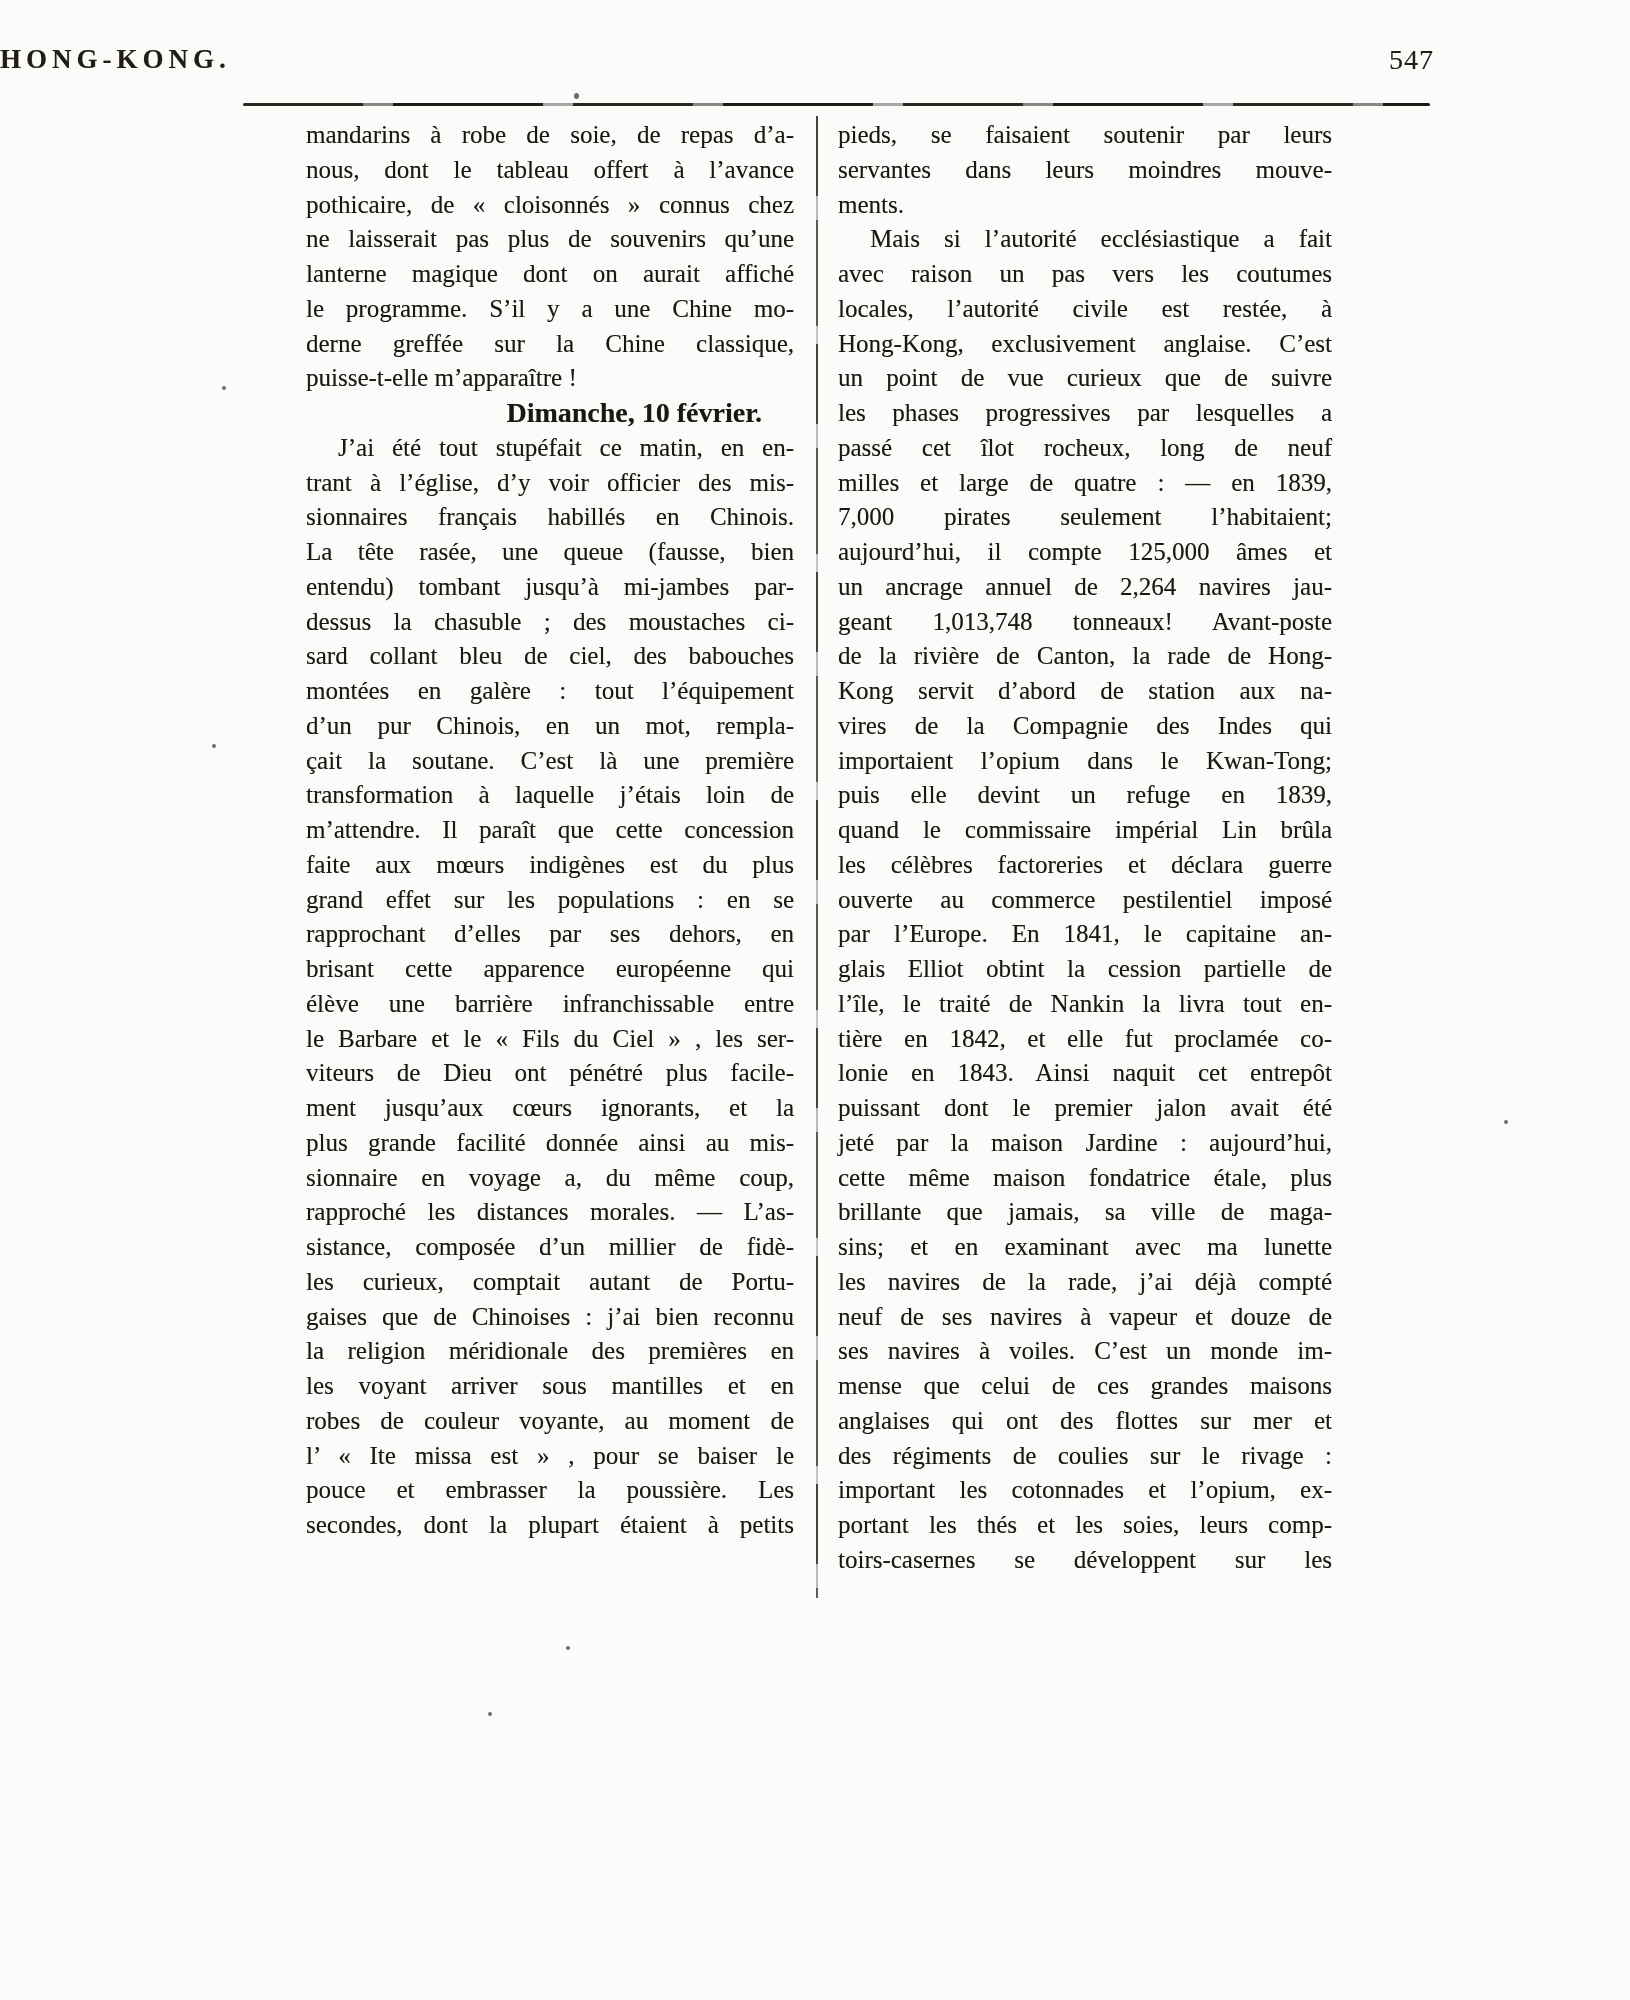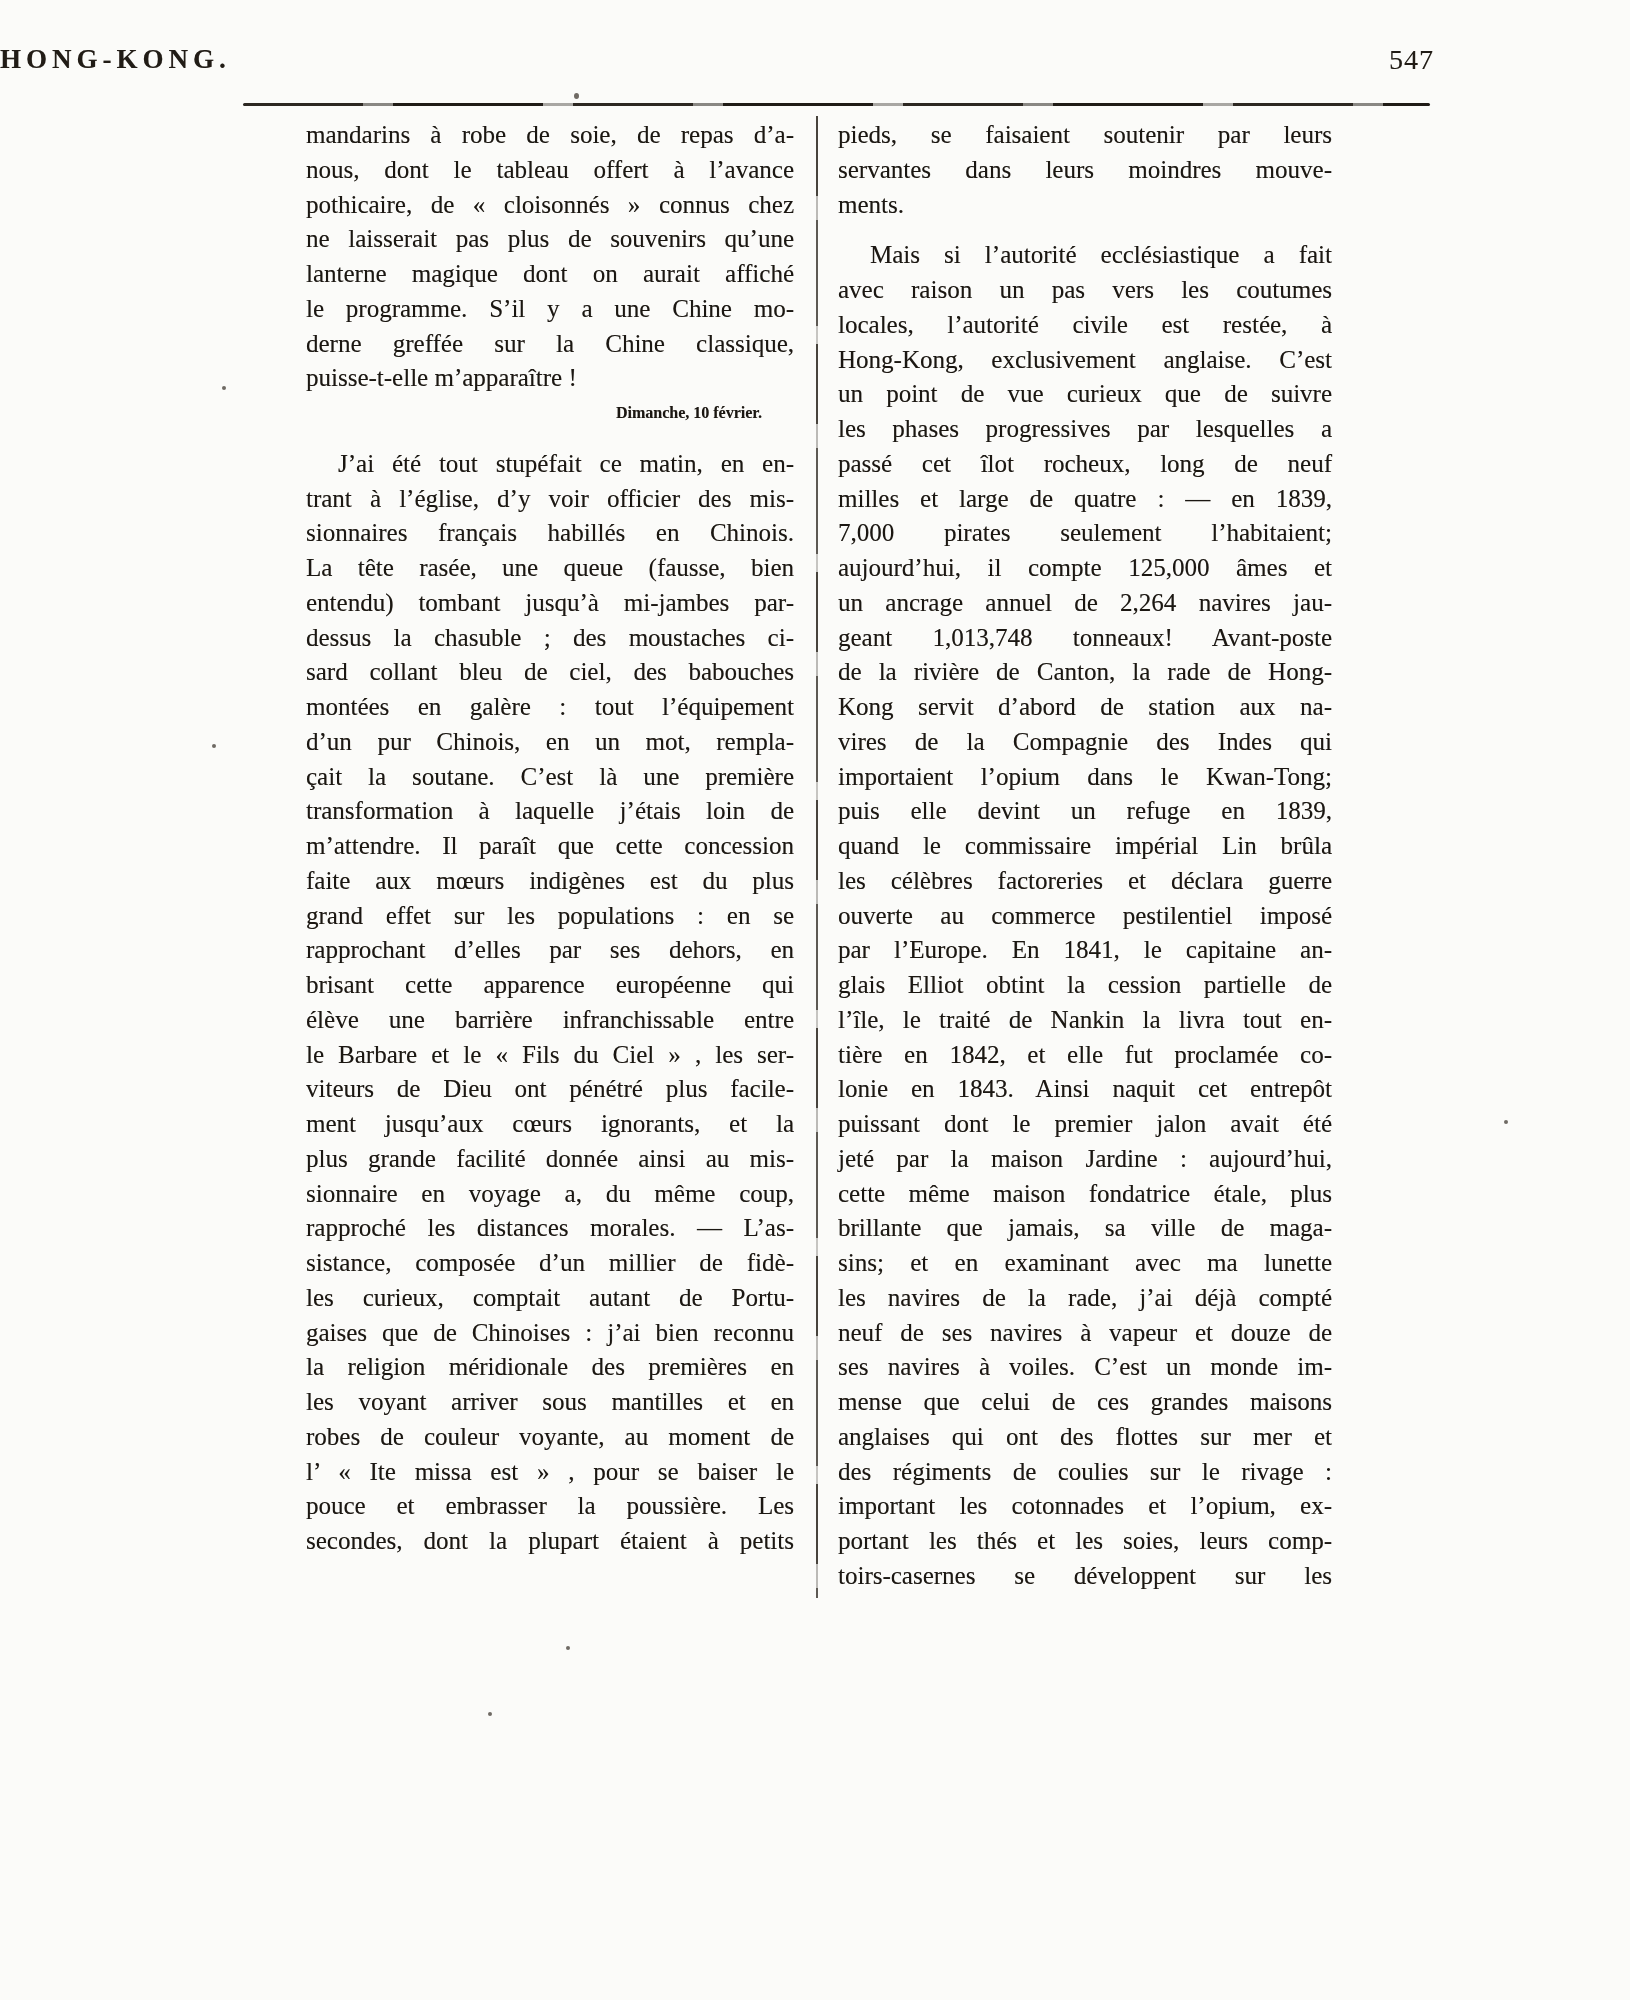--- a/index.html
+++ b/index.html
@@ -40,24 +40,24 @@
     font-size:25px;
     line-height:34.76px;
     height:34.76px;
     text-align:justify;
     text-align-last:justify;
     white-space:normal;
     overflow:visible;
     text-shadow:0.25px 0.25px 0 rgba(25,18,10,.4);
   }
   .line.end{text-align:center;text-align-last:left;}
-  .line.indent{padding-left:32px;margin-top:16px;}
+  .line.indent{padding-left:32px;}
   .line.date{
     text-align:right;text-align-last:right;
-    font-size:16px;font-weight:bold;
+    font-size:28px;font-weight:bold;
     padding-right:32px;
   }
   .column-divider{
     position:absolute;left:816px;top:116px;width:2px;height:1482px;
     background:repeating-linear-gradient(180deg,
       rgba(40,35,28,.85) 0 80px, rgba(40,35,28,.3) 80px 104px,
       rgba(40,35,28,.75) 104px 210px, rgba(40,35,28,.25) 210px 228px);
   }
   .speck{position:absolute;background:rgba(35,28,20,.65);border-radius:50%;}
   .s1{left:574px;top:93px;width:5px;height:6px;}

